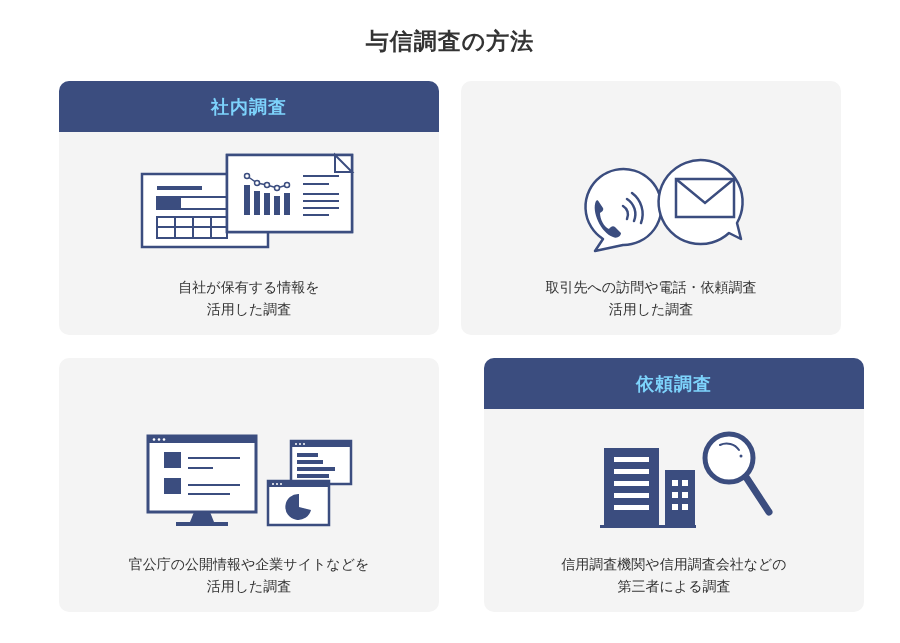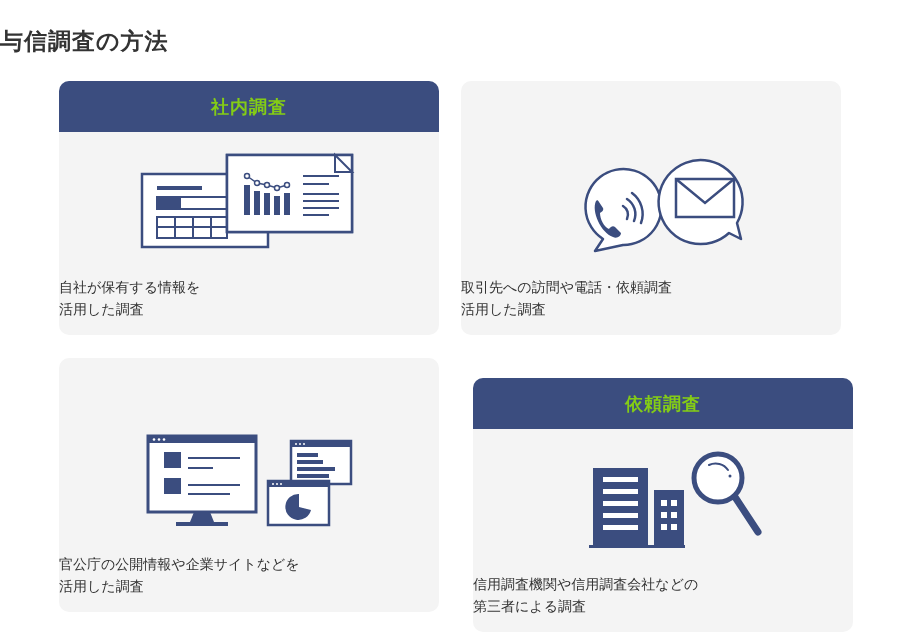--- a/index.html
+++ b/index.html
@@ -1,25 +1,25 @@
 <!DOCTYPE html>
 <html><head>
 <meta charset="utf-8">
 <style>
   html, body { margin:0; padding:0; }
   body { width:900px; height:643px; background:#ffffff; position:relative; overflow:hidden;
          font-family:"DejaVu Sans","Liberation Sans",sans-serif; color:#333; }
-  .title { position:absolute; left:0; top:26px; width:900px; 
+  .title { position:absolute; left:0; top:26px; width:900px; text-align:center;
            font-size:23px; font-weight:bold; color:#333; letter-spacing:1px; }
   .card { position:absolute; width:380px; height:254px; background:#f4f4f4;
           border-radius:10px; overflow:hidden; }
-  .card-head { height:51px; background:#3b4d7f; color:#84cc16; font-weight:bold;
+  .card-head { height:51px; background:#3b4d7f; color:#7dd3fc; font-weight:bold;
                font-size:18px; display:flex; align-items:center; justify-content:center; letter-spacing:1px;}
   .icon { position:absolute; left:0; top:70px; width:380px; height:110px; display:flex; justify-content:center; }
-  .desc { position:absolute; left:0; top:195px; width:380px; text-align:left;
+  .desc { position:absolute; left:0; top:195px; width:380px; text-align:center;
           font-size:14px; line-height:22px; color:#333; }
   .desc span { display:block; }
 </style>
 </head>
 <body>
 
 <div class="title">与信調査の方法</div>
 
 <div class="card" style="left:59px;top:81px;">
   <div class="card-head">社内調査</div>
@@ -135,21 +135,21 @@
         </g>
       <path d="M163 66 A13 13 0 1 0 175 82 L163 79 Z" fill="#3b4d7f"></path>
     </svg>
   </div>
   <div class="desc">
     <span>官公庁の公開情報や企業サイトなどを</span>
     <span>活用した調査</span>
   </div>
 </div>
 
-<div class="card" style="left:473px;top:358px;margin-top:20px;">
+<div class="card" style="left:484px;top:358px;">
   <div class="card-head">依頼調査</div>
   <div class="icon">
     <svg width="200" height="110" viewBox="0 0 200 110">
       <rect x="30" y="20" width="55" height="78" fill="#3b4d7f"></rect>
       <g fill="#fff">
           <rect x="40" y="29" width="35" height="5"></rect>
           <rect x="40" y="41" width="35" height="5"></rect>
           <rect x="40" y="53" width="35" height="5"></rect>
           <rect x="40" y="65" width="35" height="5"></rect>
           <rect x="40" y="77" width="35" height="5"></rect>

